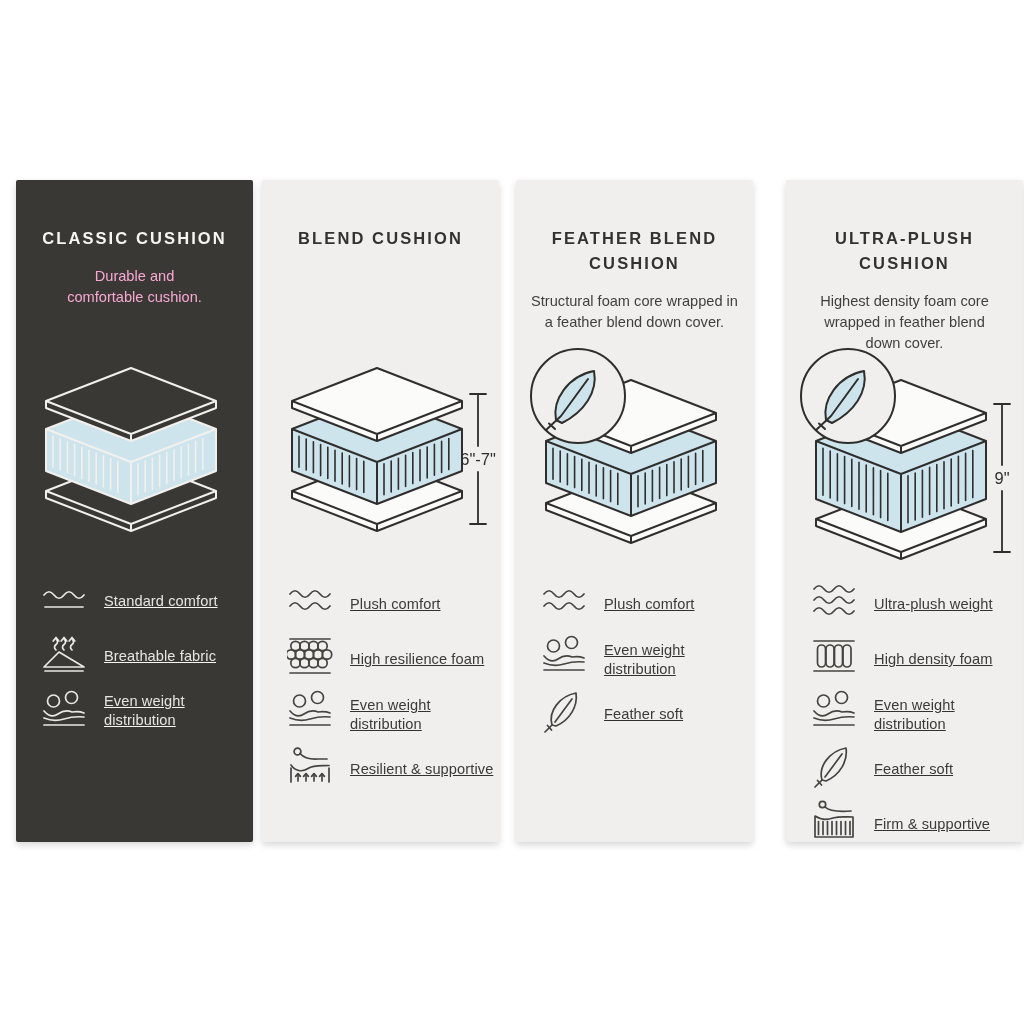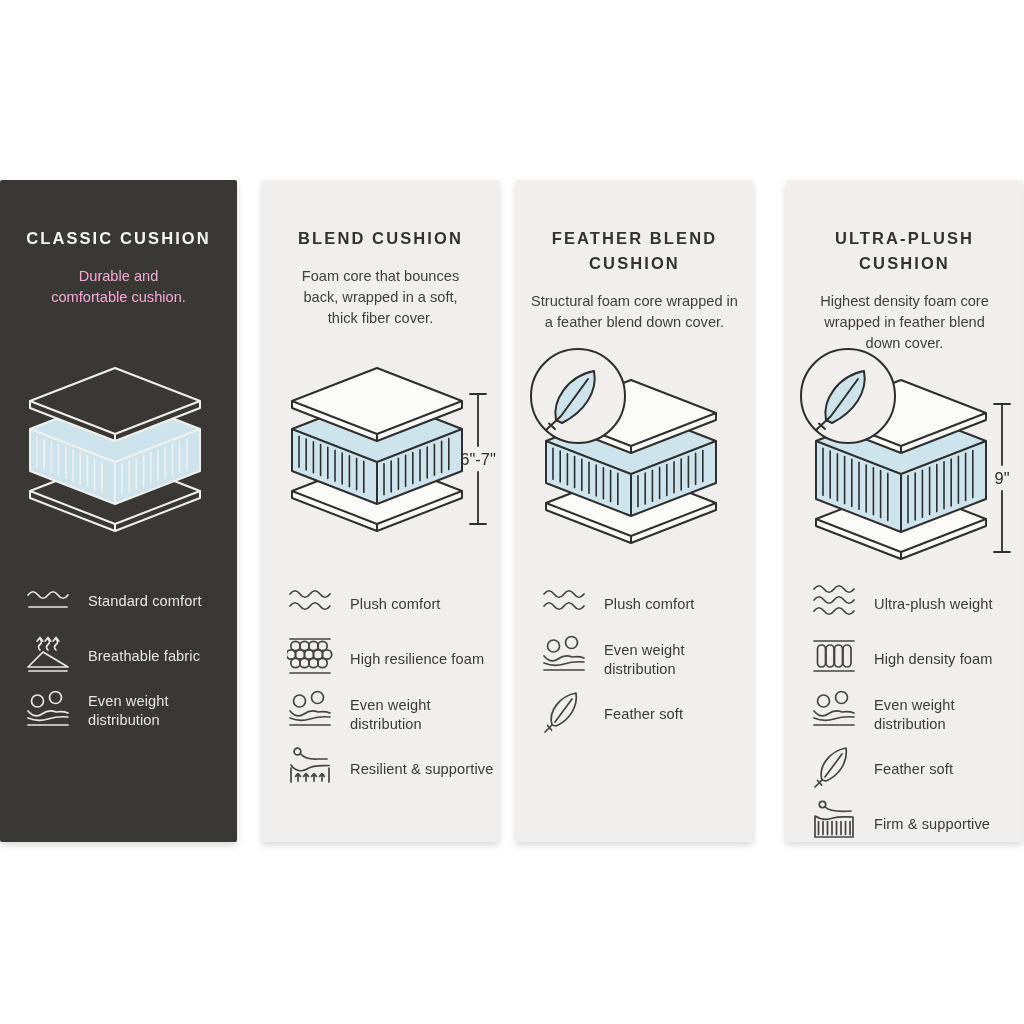--- a/index.html
+++ b/index.html
@@ -25,32 +25,32 @@
     margin:15px 8px 0;
     font-size:14.6px;line-height:1.46;text-align:center;white-space:pre-line;
   }
   .dark .pdesc{color:#f9a8d4;}
   .light .pdesc{color:#413f3d;}
   .illus{position:absolute;top:166px;left:0;width:237px;height:216px;}
   .features{
     list-style:none;margin:0;padding:0;
     position:absolute;top:398px;left:25px;right:4px;
   }
-  .feature{display:flex;align-items:center;gap:17px;margin-bottom:9px;min-height:46px;}
+  .feature{display:flex;align-items:center;gap:17px;margin-bottom:9px;min-height:46px;text-decoration:underline;}
   .ficon{flex:0 0 46px;height:44px;}
   .flabel{font-size:14.6px;line-height:1.3;letter-spacing:.1px;}
   .dark .flabel{color:#e7e5e1;}
   .light .flabel{color:#3c3a38;margin-top:7px;}
 </style>
 </head>
 <body>
 
 <div class="stage">
 
-  <section class="panel dark" style="left:0px">
+  <section class="panel dark" style="left:16px">
     <h2 class="ptitle">CLASSIC CUSHION</h2>
     <p class="pdesc">Durable and
 comfortable cushion.</p>
     <div class="illus"><svg viewBox="0 0 237 215" width="237" height="215">
           <path d="M115 112 L200 145 L200 152 L115 185 L30 152 L30 145 Z" fill="#3a3835" stroke="#f2f0ec" stroke-width="2" stroke-linejoin="round"></path>
           <path d="M30 145 L115 178 L200 145 M115 178 L115 185" fill="none" stroke="#f2f0ec" stroke-width="2" stroke-linejoin="round"></path>
           <path d="M115 50 L200 83 L200 125 L115 158 L30 125 L30 83 Z" fill="#cde4ec" stroke="#f2f0ec" stroke-width="2" stroke-linejoin="round"></path>
           <path d="M30 83 L115 116 L200 83 M115 116 L115 158" fill="none" stroke="#f2f0ec" stroke-width="2" stroke-linejoin="round"></path>
           <path d="M37.0 90.2 V121.2 M44.2 93.0 V124.0 M51.4 95.8 V126.8 M58.6 98.6 V129.6 M65.8 101.4 V132.4 M73.0 104.2 V135.2 M80.2 107.0 V138.0 M87.4 109.8 V140.8 M94.6 112.6 V143.6 M101.8 115.4 V146.4 M122.0 117.8 V148.8 M129.2 115.0 V146.0 M136.4 112.2 V143.2 M143.6 109.4 V140.4 M150.8 106.6 V137.6 M158.0 103.8 V134.8 M165.2 101.0 V132.0 M172.4 98.2 V129.2 M179.6 95.4 V126.4 M186.8 92.6 V123.6 " fill="none" stroke="#f2f0ec" stroke-width="1.6" stroke-linecap="round"></path>
           <path d="M115 22 L200 55 L200 62 L115 95 L30 62 L30 55 Z" fill="#3a3835" stroke="#f2f0ec" stroke-width="2" stroke-linejoin="round"></path>
@@ -85,23 +85,20 @@
            <path d="M3 29 q10 4 20 1 t20 -2"></path>
               <path d="M3 36 H43"></path>
             </svg></span>
           <span class="flabel">Even weight distribution</span>
         </li>
       </ul>
   </section>
 
   <section class="panel light" style="left:262px">
     <h2 class="ptitle">BLEND CUSHION</h2>
-    <p class="pdesc">Foam core that bounces
-back, wrapped in a soft,
-thick fiber cover.</p>
     <div class="illus"><svg viewBox="0 0 237 215" width="237" height="215">
           <path d="M115 112 L200 145 L200 152 L115 185 L30 152 L30 145 Z" fill="#fbfbfa" stroke="#2f2e2c" stroke-width="2" stroke-linejoin="round"></path>
           <path d="M30 145 L115 178 L200 145 M115 178 L115 185" fill="none" stroke="#2f2e2c" stroke-width="2" stroke-linejoin="round"></path>
           <path d="M115 50 L200 83 L200 125 L115 158 L30 125 L30 83 Z" fill="#cde4ec" stroke="#2f2e2c" stroke-width="2" stroke-linejoin="round"></path>
           <path d="M30 83 L115 116 L200 83 M115 116 L115 158" fill="none" stroke="#2f2e2c" stroke-width="2" stroke-linejoin="round"></path>
           <path d="M37.0 90.2 V121.2 M44.2 93.0 V124.0 M51.4 95.8 V126.8 M58.6 98.6 V129.6 M65.8 101.4 V132.4 M73.0 104.2 V135.2 M80.2 107.0 V138.0 M87.4 109.8 V140.8 M94.6 112.6 V143.6 M101.8 115.4 V146.4 M122.0 117.8 V148.8 M129.2 115.0 V146.0 M136.4 112.2 V143.2 M143.6 109.4 V140.4 M150.8 106.6 V137.6 M158.0 103.8 V134.8 M165.2 101.0 V132.0 M172.4 98.2 V129.2 M179.6 95.4 V126.4 M186.8 92.6 V123.6 " fill="none" stroke="#2f2e2c" stroke-width="1.6" stroke-linecap="round"></path>
           <path d="M115 22 L200 55 L200 62 L115 95 L30 62 L30 55 Z" fill="#fbfbfa" stroke="#2f2e2c" stroke-width="2" stroke-linejoin="round"></path>
           <path d="M30 55 L115 88 L200 55 M115 88 L115 95" fill="none" stroke="#2f2e2c" stroke-width="2" stroke-linejoin="round"></path>
           <path d="M208 48 H224 M216 48 V100 M216 126 V178 M208 178 H224" fill="none" stroke="#2f2e2c" stroke-width="1.8" stroke-linecap="round"></path>
           <text x="216" y="118.5" text-anchor="middle" font-size="16.5" fill="#2f2e2c">6"-7"</text>

